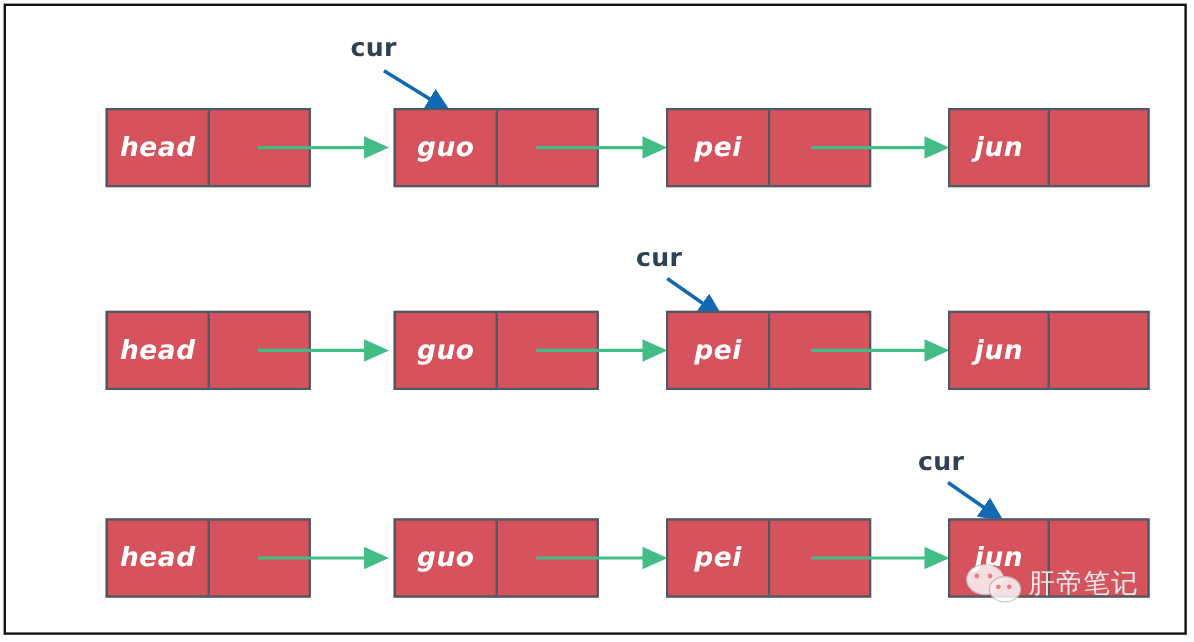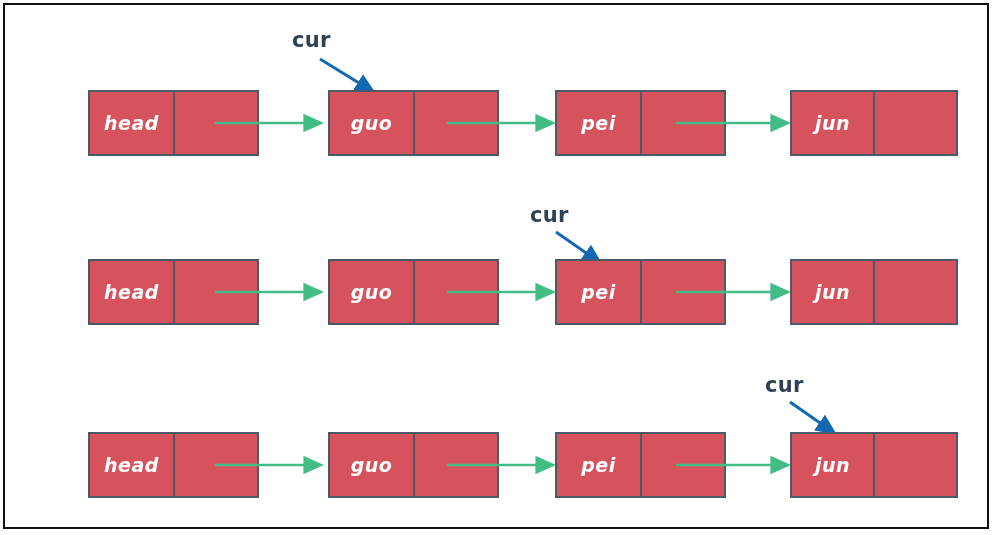--- a/index.html
+++ b/index.html
@@ -44,21 +44,21 @@
     background: #d6535d;
   }
   .cell-data {
     border-right: 2px solid #4a5a66;
   }
   .cell-label {
     color: #ffffff;
     font-family: "DejaVu Sans", sans-serif;
     font-style: italic;
     font-weight: bold;
-    font-size: 19px;
+    font-size: 22px;
     letter-spacing: 0.5px;
     user-select: none;
   }
 
   
   .next-arrow {
     position: absolute;
     height: 14px;
     pointer-events: none;
   }
@@ -295,13 +295,24 @@
     </svg>
   </div>
 
   <div class="node" style="left:790px; top:432px; width:168px; height:66px;">
     <div class="cell cell-data" style="width:83px; height:100%;">
       <span class="cell-label">jun</span>
     </div>
     <div class="cell" style="width:81px; height:100%;"></div>
   </div>
 
+  <div class="watermark" style="left:805px; top:470px;">
+    <div class="wechat-logo">
+      <div class="bubble bubble-big"></div>
+      <div class="dot" style="left:7px; top:8px;"></div>
+      <div class="dot" style="left:18px; top:8px;"></div>
+      <div class="bubble bubble-small"></div>
+      <div class="dot" style="left:25px; top:17px;"></div>
+      <div class="dot" style="left:34px; top:17px;"></div>
+    </div>
+    <span class="wm-text">肝帝笔记</span>
+  </div>
 </div>
 
 </body></html>

